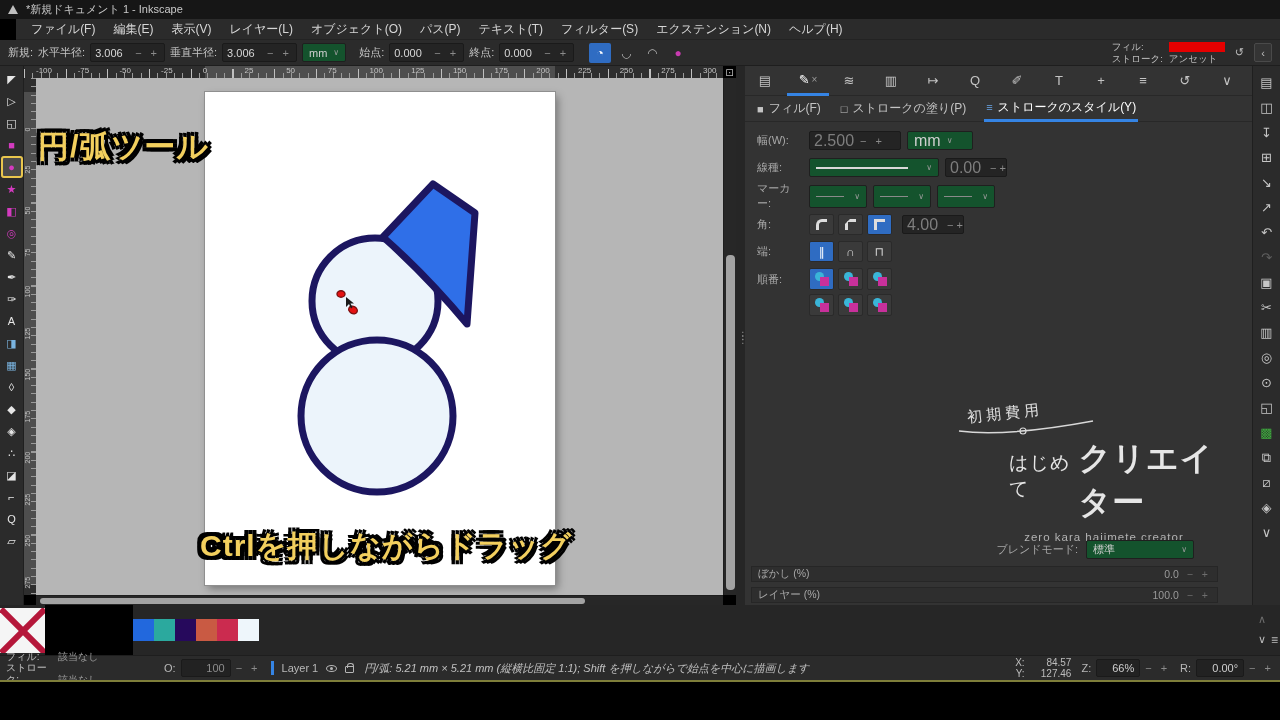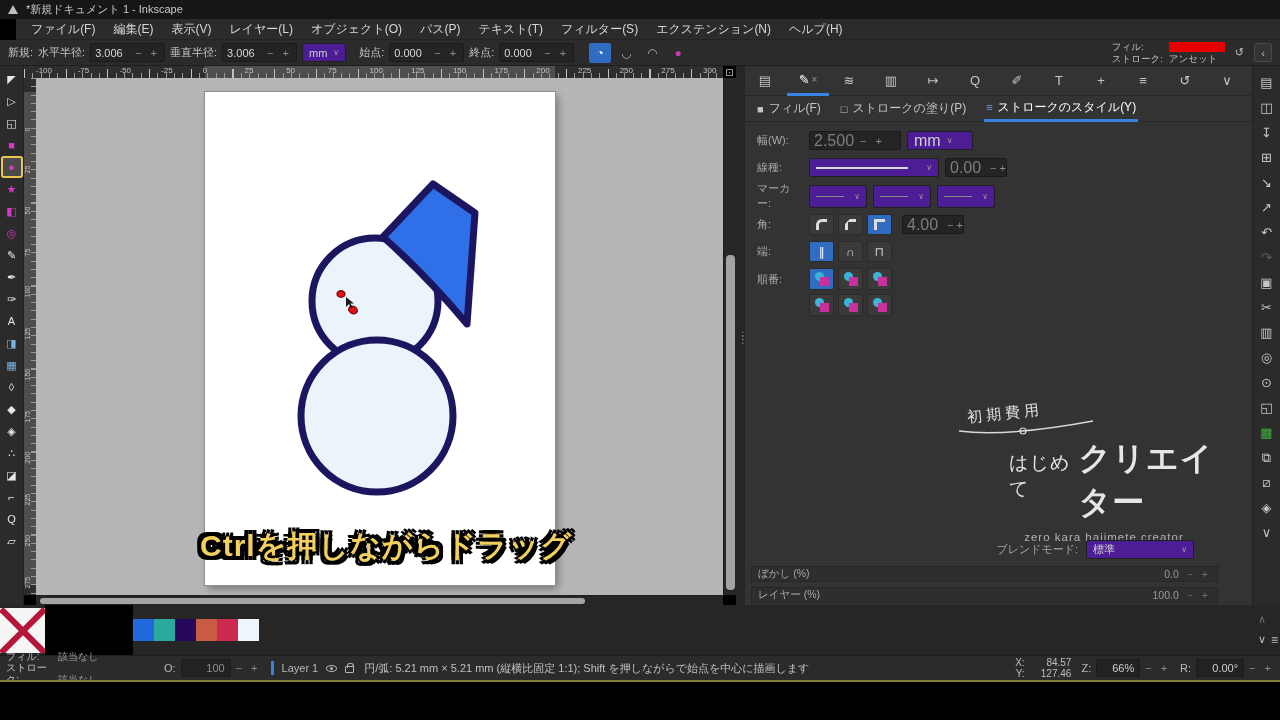--- a/index.html
+++ b/index.html
@@ -20,21 +20,21 @@
 
   
   .toolbar{left:0;top:40px;width:1280px;height:26px;background:#2b2b2b;display:flex;align-items:center;
            gap:5px;padding-left:8px;font-size:11px;color:#c6c6c6;border-bottom:1px solid #1e1e1e;}
   .tb-label{white-space:nowrap;}
   .spin{display:flex;align-items:center;background:#242424;border:1px solid #1a1a1a;border-radius:2px;
         height:19px;padding:0 4px;gap:6px;}
   .spin-val{color:#d8d8d8;min-width:34px;}
   .spin-val.dim{color:#7e7e7e;}
   .spin-btns{color:#8b8b8b;font-size:11px;letter-spacing:3px;white-space:nowrap;}
-  .dd{display:flex;align-items:center;background:#4c1d95;border:1px solid #1f1f1f;border-radius:2px;
+  .dd{display:flex;align-items:center;background:#14532d;border:1px solid #1f1f1f;border-radius:2px;
       height:19px;padding:0 6px;gap:6px;color:#cfcfcf;}
   .dd .chev{font-size:8px;color:#9a9a9a;}
   .mode-btn{width:22px;height:20px;display:flex;align-items:center;justify-content:center;border-radius:2px;
             font-size:12px;color:#b9b9b9;}
   .mode-btn.active{background:#2f6cc2;color:#fff;}
   .tb-right{margin-left:auto;display:flex;align-items:center;gap:10px;padding-right:8px;}
   .fs-ind{display:grid;grid-template-columns:auto auto;gap:1px 6px;font-size:9.5px;line-height:11px;color:#bdbdbd;align-items:center;}
   .fill-swatch{width:56px;height:10px;}
   .unset{color:#bdbdbd;font-size:9.5px;}
   .iconbtn{display:flex;align-items:center;justify-content:center;color:#bdbdbd;}
@@ -155,21 +155,21 @@
   .fsblock .val{color:#9a9a9a;}
   .sspin{display:flex;align-items:center;gap:5px;}
   .sspin .box{background:#222;border:1px solid #1a1a1a;border-radius:2px;height:18px;display:flex;
               align-items:center;justify-content:flex-end;padding:0 5px;color:#8d8d8d;}
   .layerblock{display:flex;align-items:center;gap:8px;}
   .layerbar{width:3px;height:14px;background:#3584e4;}
   .eye-ic{width:11px;height:7px;border:1px solid #b5b5b5;border-radius:50%;position:relative;}
   .eye-ic::before{content:"";position:absolute;left:3px;top:1px;width:3px;height:3px;border-radius:50%;background:#b5b5b5;}
   .lock-ic{width:9px;height:7px;border:1px solid #b5b5b5;border-radius:1px;position:relative;margin-top:3px;}
   .lock-ic::before{content:"";position:absolute;top:-4px;left:1px;width:5px;height:4px;border:1px solid #b5b5b5;border-bottom:none;border-radius:3px 3px 0 0;}
-  .message{flex:1;white-space:nowrap;overflow:hidden;color:#c0c0c0;}
+  .message{flex:1;white-space:nowrap;overflow:hidden;color:#c0c0c0;font-style:italic;}
   .xy{font-size:10px;line-height:11px;text-align:right;color:#bdbdbd;flex:0 0 72px;}
   .xy .num{display:inline-block;width:44px;text-align:right;}
 
   .yellow-line{left:0;top:680px;width:1280px;height:2px;background:#7e7e3a;}
   .letterbox{left:0;top:682px;width:1280px;height:38px;background:#000;}
 </style>
 </head>
 <body>
 
 <div id="app">
@@ -315,20 +315,21 @@
     <div class="page">
       <svg width="350" height="493" viewBox="0 0 350 493">
         <circle cx="170" cy="209" r="63" stroke-width="7" fill="#ecf4fb" stroke="#1c1660"></circle>
         <circle cx="172" cy="324" r="76" stroke-width="7" fill="#ecf4fb" stroke="#1c1660"></circle>
         <path d="M 228 92 L 270 121 L 262 232 Q 221 183 178 145 Z" stroke-width="7" stroke-linejoin="round" fill="#2f6fe8" stroke="#1c1660"></path>
         <ellipse cx="136" cy="202" rx="4" ry="3.3" stroke="#7a1010" stroke-width="1.4" fill="#e51212"></ellipse>
         <ellipse cx="148" cy="218" rx="4.5" ry="3.6" transform="rotate(30 148 218)" stroke="#7a1010" stroke-width="1.4" fill="#e51212"></ellipse>
         <polygon points="141,205 141,215 144,212 146,216.5 147.5,215.5 145.5,211.5 149,211.5" fill="#1a1a1a"></polygon>
       </svg>
     </div>
+    <div class="overlay-top" style="color: rgb(242, 207, 94);">円/弧ツール</div>
     <div class="overlay-bottom" style="color: rgb(242, 207, 94);">Ctrlを押しながらドラッグ</div>
   </div>
 
   <div class="abs snap-btn">⊡</div>
   <div class="abs vscroll">
       <div class="thumb"></div>
     </div>
   <div class="abs hscroll">
       <div class="thumb"></div>
     </div>

